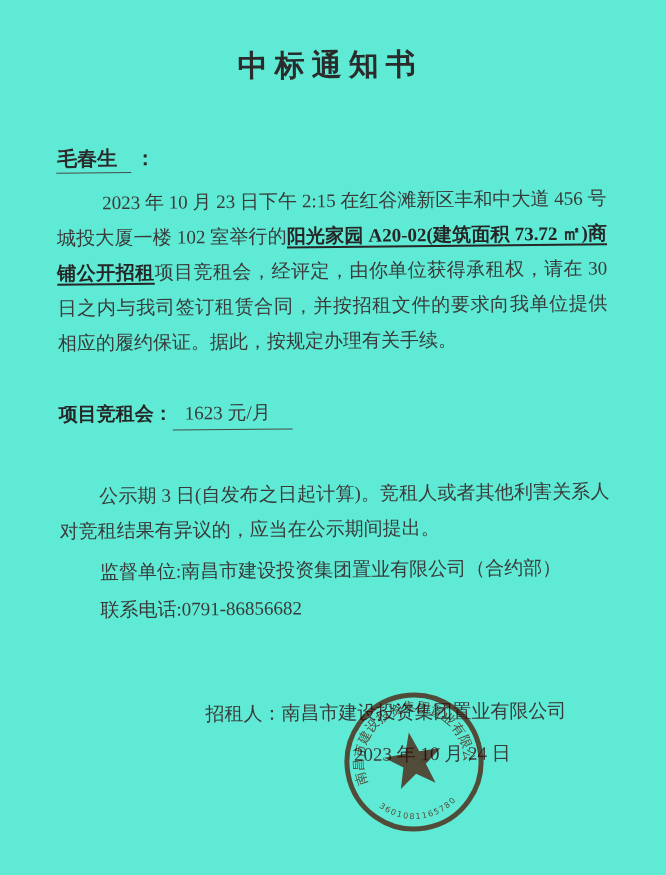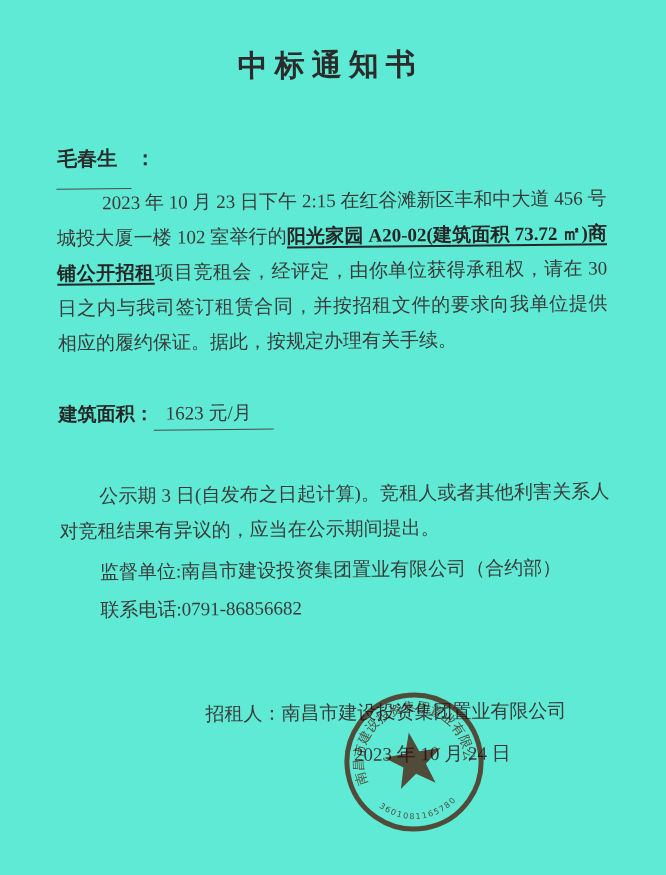--- a/index.html
+++ b/index.html
@@ -31,21 +31,21 @@
   }
   .recipient-line {
     margin-top: 59px;
     font-size: 20px;
     line-height: 27px;
   }
   .recipient-name {
     font-weight: bold;
     color: #2b2b2b;
     border-bottom: 1.6px solid #4a4a4a;
-    padding: 0 14px 19px 1px;
+    padding: 0 14px 3px 1px;
   }
   .recipient-suffix { font-weight: bold; color: #2b2b2b; padding-left: 4px; }
   .body-para {
     margin-top: 13px;
     font-size: 19px;
     line-height: 35px;
     text-align: justify;
     text-indent: 2.4em;
     color: #3a3a3a;
   }
@@ -114,21 +114,21 @@
 
 <div class="page">
   <div class="doc-content">
 
     <h1 class="doc-title">中标通知书</h1>
 
     <p class="recipient-line"><span class="recipient-name">毛春生</span><span class="recipient-suffix">：</span></p>
 
     <p class="body-para"><span>2023 年 10 月 23 日下午 2:15 在红谷滩新区丰和中大道 456 号城投大厦一楼 102 室举行的</span><span class="run-highlight">阳光家园 A20-02(建筑面积 73.72 ㎡)商铺公开招租</span><span>项目竞租会，经评定，由你单位获得承租权，请在 30 日之内与我司签订租赁合同，并按招租文件的要求向我单位提供相应的履约保证。据此，按规定办理有关手续。</span></p>
 
-    <p class="result-line"><span class="result-label">建筑面积：</span><span class="result-value">1623 元/月</span></p>
+    <p class="result-line"><span class="result-label">项目竞租会：</span><span class="result-value">1623 元/月</span></p>
 
     <p class="notice-para">公示期 3 日(自发布之日起计算)。竞租人或者其他利害关系人对竞租结果有异议的，应当在公示期间提出。</p>
 
     <p class="contact-line first">监督单位:南昌市建设投资集团置业有限公司（合约部）</p>
     <p class="contact-line">联系电话:0791-86856682</p>
 
     <p class="sig-line"><span>招租人：</span><span>南昌市建设投资集团置业有限公司</span></p>
 
     <p class="date-line">2023 年 10 月 24 日</p>
   </div>

